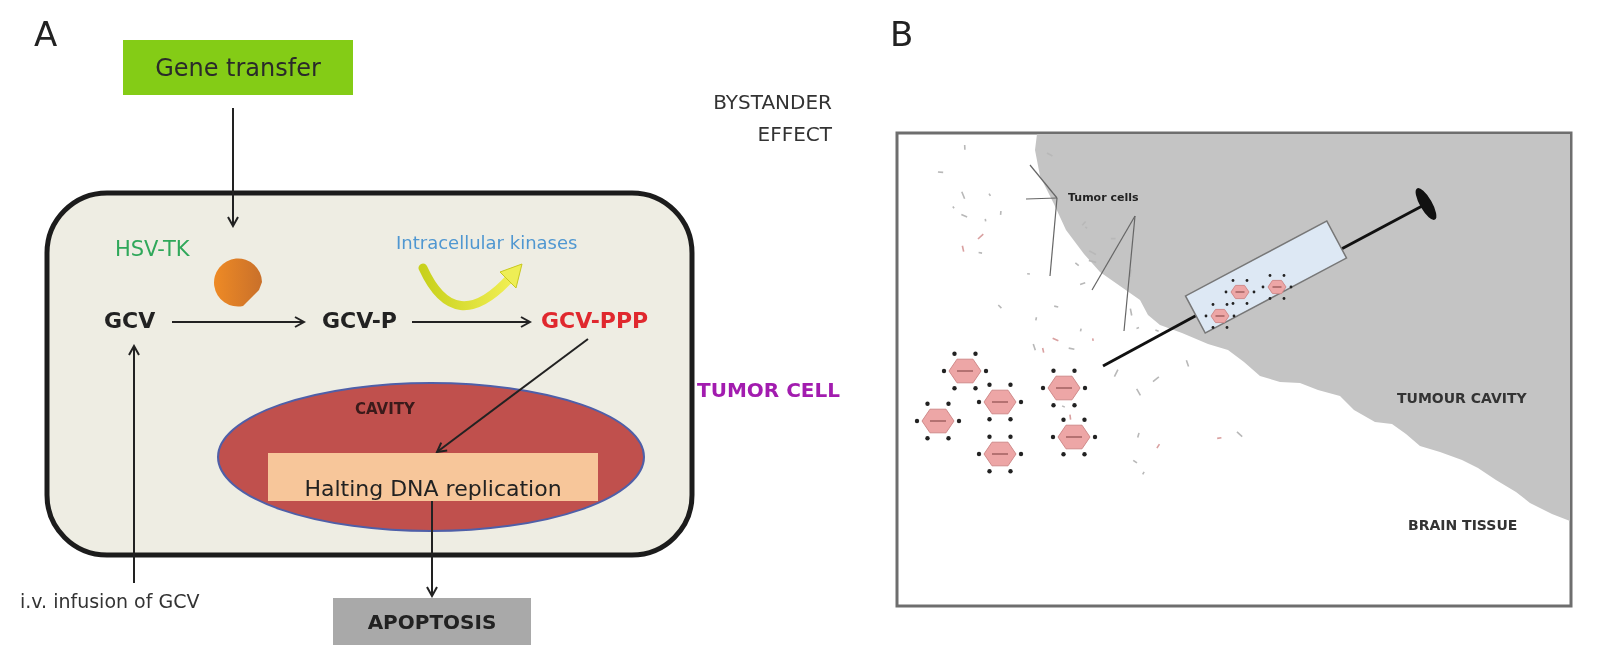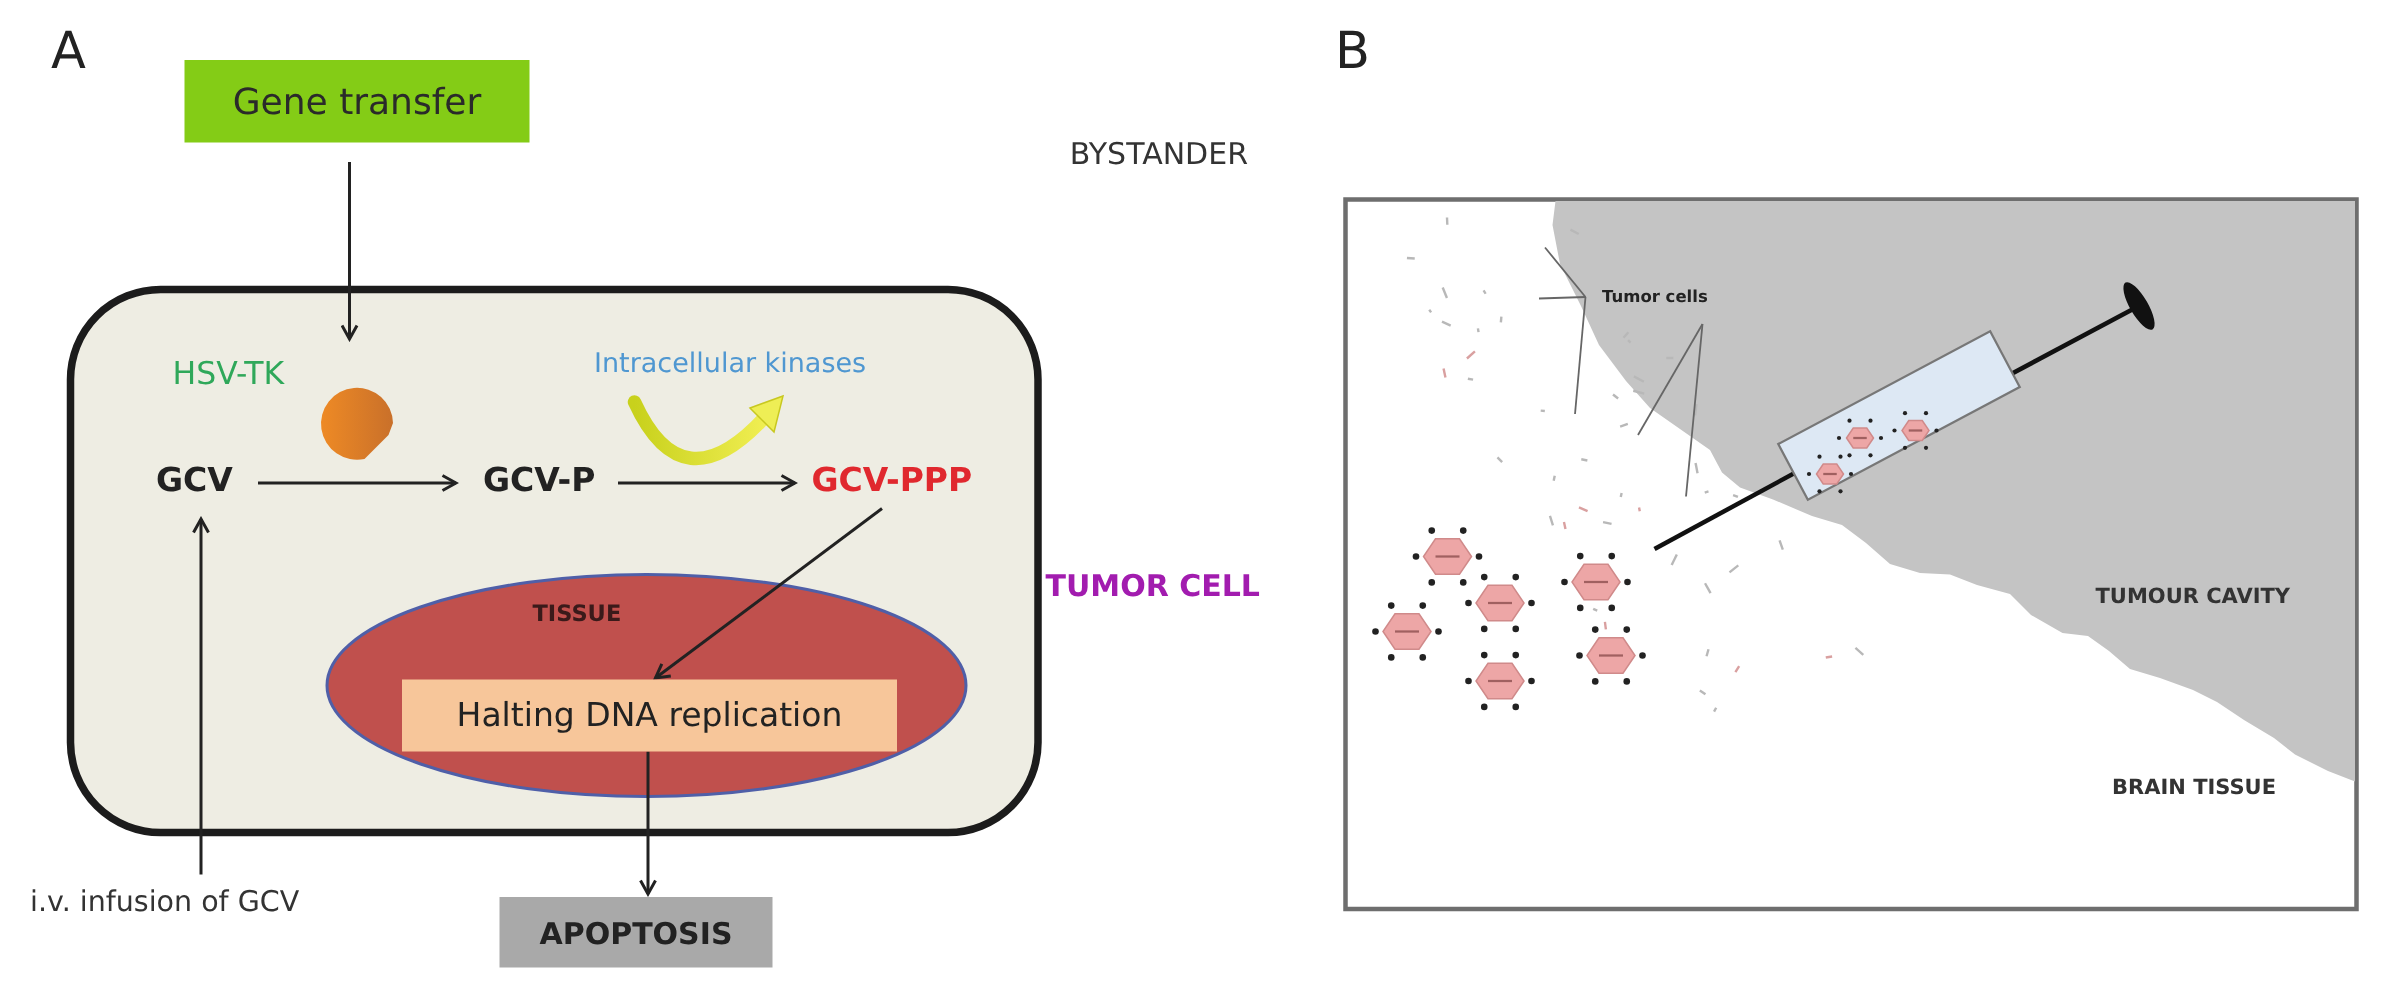--- a/index.html
+++ b/index.html
@@ -5,22 +5,22 @@
   html, body { margin: 0; padding: 0; background: #ffffff; }
   body { width: 1600px; height: 662px; position: relative; overflow: hidden;
          font-family: "DejaVu Sans", sans-serif; color: #222; }
   .abs { position: absolute; }
   .panel-letter { font-size: 34px; color: #222; font-family: "DejaVu Sans", sans-serif; }
   #svgA, #svgB { position: absolute; left: 0; top: 0; }
   .lbl { position: absolute; white-space: nowrap; font-family: "DejaVu Sans", sans-serif; }
   .gene-box { left: 123px; top: 40px; width: 230px; height: 55px; background: #84cc16;
               display: flex; align-items: center; justify-content: center; font-size: 24px; color: #2a2a2a; }
   .halt-box { left: 268px; top: 453px; width: 330px; height: 48px; background: #f7c69a;
-              display: flex; align-items: center; justify-content: center; font-size: 22px; color: #222; }
-  .apop-box { left: 333px; top: 598px; width: 182px; height: 47px; background: #a9a9a9;
+              display: flex; align-items: flex-end; justify-content: center; font-size: 22px; color: #222; }
+  .apop-box { left: 333px; top: 598px; width: 198px; height: 47px; background: #a9a9a9;
               display: flex; align-items: center; justify-content: center; font-size: 20px; font-weight: bold; color: #222; }
 </style>
 </head>
 <body>
 
 <div class="abs panel-letter" style="left:34px; top:14px;">A</div>
 
 <svg id="svgA" width="900" height="662">
   <defs>
     <marker id="arrowhead" markerWidth="12" markerHeight="12" refX="10" refY="6" orient="auto" markerUnits="userSpaceOnUse">
@@ -60,34 +60,35 @@
 
 <div class="abs gene-box">
   <span>Gene transfer</span>
 </div>
 
 <div class="lbl" style="left:115px; top:237px; font-size:21px; font-weight:normal; color:#2fa85a;">HSV-TK</div>
 <div class="lbl" style="left:396px; top:232px; font-size:18px; color:#4f97d1;">Intracellular kinases</div>
 <div class="lbl" style="left:104px; top:308px; font-size:22px; font-weight:bold; color:#222;">GCV</div>
 <div class="lbl" style="left:322px; top:308px; font-size:22px; font-weight:bold; color:#222;">GCV-P</div>
 <div class="lbl" style="left:541px; top:308px; font-size:22px; font-weight:bold; color:#e0282e;">GCV-PPP</div>
-<div class="lbl" style="left:355px; top:400px; font-size:15px; font-weight:bold; color:#3a1a1a;">TISSUE</div>
+<div class="lbl" style="left:355px; top:400px; font-size:15px; font-weight:bold; color:#3a1a1a;">CAVITY</div>
 
 <div class="abs halt-box">
   <span>Halting DNA replication</span>
 </div>
 
 <div class="abs apop-box">
   <span>APOPTOSIS</span>
 </div>
 
 <div class="lbl" style="left:20px; top:590px; font-size:19px; color:#333;">i.v. infusion of GCV</div>
 <div class="lbl" style="left:697px; top:378px; font-size:20px; font-weight:bold; color:#a21caf;">TUMOR CELL</div>
 <div class="lbl" style="left:686px; top:86px; font-size:20px; color:#333; text-align:right; width:146px; line-height:32px;">
   <div>BYSTANDER</div>
+  <div>EFFECT</div>
 </div>
 
 <div class="abs panel-letter" style="left:890px; top:14px;">B</div>
 
 <svg id="svgB" width="1600" height="662">
 
   <rect x="897" y="133" width="674" height="473" fill="#ffffff" stroke="#6e6e6e" stroke-width="3"></rect>
 
   <path d="M 1037 134 L 1570 134 L 1570 521 L 1552 514 L 1530 503 L 1516 492 L 1496 480 L 1478 468 L 1462 460
            L 1440 452 L 1420 446 L 1406 434 L 1392 424 L 1375 422 L 1354 410 L 1340 396 L 1318 390 L 1300 383

